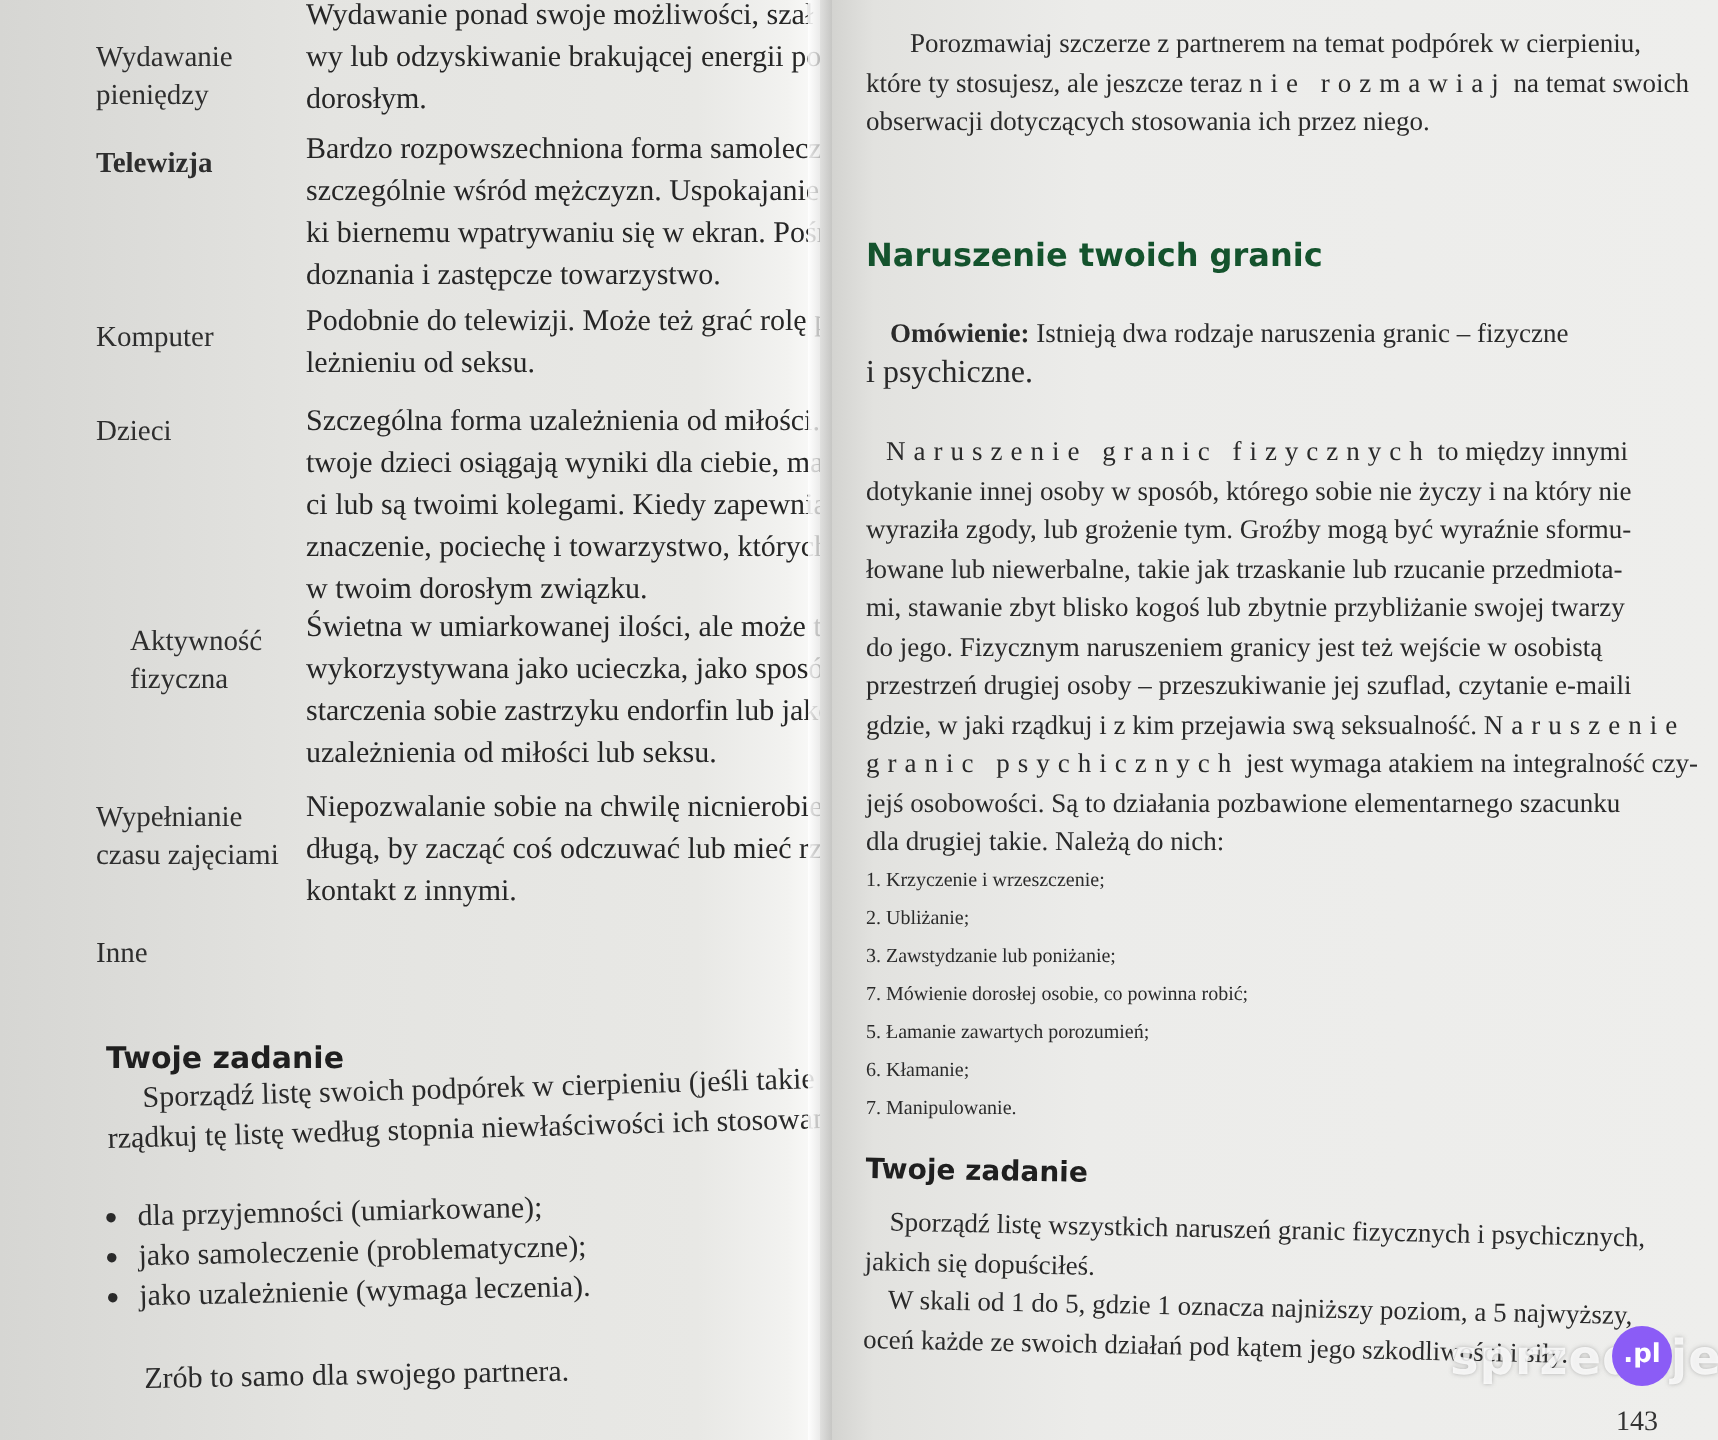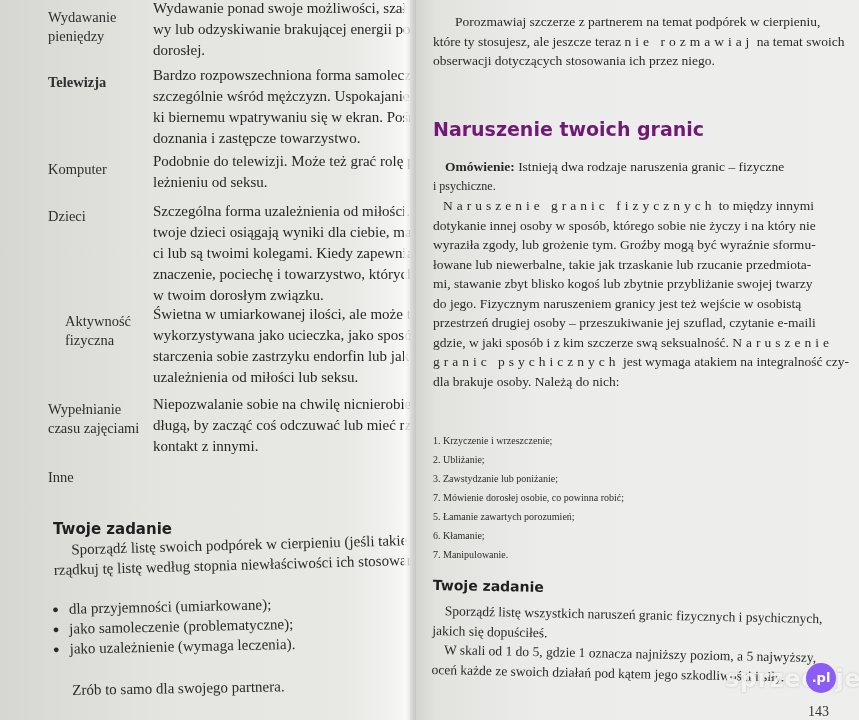--- a/index.html
+++ b/index.html
@@ -53,21 +53,21 @@
   
   .r-para {
     position:absolute; left:433px; width:402px;
     font-family:"Liberation Serif", serif; font-size:13.5px; line-height:19.5px; color:#2a2a2a;
     text-align:justify;
   }
   .r-para .ln { display:block; white-space:nowrap; }
   .spaced { letter-spacing:4px; }
   .h-sect {
     position:absolute; left:433px; top:118px;
-    font-family:"DejaVu Sans", sans-serif; font-weight:bold; font-size:19px; color:#701a75;
+    font-family:"DejaVu Sans", sans-serif; font-weight:bold; font-size:16px; color:#14532d;
   }
   .olist { position:absolute; left:433px; top:431px; margin:0; padding:0; list-style:none; }
   .olist li { font-family:"Liberation Serif", serif; font-size:10px; line-height:19px; color:#2b2b2b; }
   .page-num { position:absolute; left:808px; top:704px; font-family:"Liberation Serif", serif; font-size:14px; color:#333; }
 
   .watermark {
     position:absolute; left:725px; top:665px;
     font-family:"DejaVu Sans", sans-serif; font-weight:bold; font-size:24px;
     color:rgba(255,255,255,0.82); letter-spacing:0.5px;
     text-shadow:0 0 2px rgba(120,120,120,0.5);
@@ -77,28 +77,28 @@
     background:#8b5cf6; color:#fff; font-family:"DejaVu Sans", sans-serif; font-weight:bold;
     font-size:13px; line-height:30px; text-align:center;
   }
 </style>
 </head>
 <body>
 
 <div class="page page-left">
 
   <div class="row" style="top:2px;">
-    <div class="term" style="top:6px;">
+    <div class="term" style="top:18px;">
       <div>Wydawanie</div>
       <div>pieniędzy</div>
     </div>
     <div class="desc" style="top:-4px;">
       <div>Wydawanie ponad swoje możliwości, szał zakupo-</div>
       <div>wy lub odzyskiwanie brakującej energii podczas</div>
-      <div>dorosłej.</div>
+      <div>dorosłym.</div>
     </div>
   </div>
 
   <div class="row" style="top:70px;">
     <div class="term" style="top:3px;font-weight:bold;">
       <div>Telewizja</div>
     </div>
     <div class="desc" style="top:-5px;">
       <div>Bardzo rozpowszechniona forma samoleczenia,</div>
       <div>szczególnie wśród mężczyzn. Uspokajanie się dzię-</div>
@@ -180,31 +180,32 @@
 <div class="r-para" style="top:12px; font-size:13.5px;">
   <span class="ln" style="padding-left:22px;">Porozmawiaj szczerze z partnerem na temat podpórek w cierpieniu,</span>
   <span class="ln"><span>które ty stosujesz, ale jeszcze teraz </span><span class="spaced">nie rozmawiaj</span><span> na temat swoich</span></span>
   <span class="ln">obserwacji dotyczących stosowania ich przez niego.</span>
 </div>
 
 <div class="h-sect">Naruszenie twoich granic</div>
 
 <div class="r-para" style="top:157px;">
   <span class="ln" style="padding-left:12px;"><b>Omówienie:</b><span> Istnieją dwa rodzaje naruszenia granic – fizyczne</span></span>
-  <span class="ln" style="font-size:12px;">i psychiczne.</span>
-  <span class="ln" style="padding-left:10px;"><span class="spaced">Naruszenie granic fizycznych</span><span> to między innymi</span></span>
+  <span class="ln" style="font-size:16px;">i psychiczne.</span>
+  <span class="ln" style="padding-left:10px;margin-top:20px;"><span class="spaced">Naruszenie granic fizycznych</span><span> to między innymi</span></span>
   <span class="ln">dotykanie innej osoby w sposób, którego sobie nie życzy i na który nie</span>
   <span class="ln">wyraziła zgody, lub grożenie tym. Groźby mogą być wyraźnie sformu-</span>
   <span class="ln">łowane lub niewerbalne, takie jak trzaskanie lub rzucanie przedmiota-</span>
   <span class="ln">mi, stawanie zbyt blisko kogoś lub zbytnie przybliżanie swojej twarzy</span>
   <span class="ln">do jego. Fizycznym naruszeniem granicy jest też wejście w osobistą</span>
   <span class="ln">przestrzeń drugiej osoby – przeszukiwanie jej szuflad, czytanie e-maili</span>
-  <span class="ln"><span>gdzie, w jaki sposób i z kim szczerze swą seksualność. </span><span class="spaced">Naruszenie</span></span>
+  <span class="ln"><span>gdzie, w jaki rządkuj i z kim przejawia swą seksualność. </span><span class="spaced">Naruszenie</span></span>
   <span class="ln"><span class="spaced">granic psychicznych</span><span> jest wymaga atakiem na integralność czy-</span></span>
-  <span class="ln">dla brakuje osoby. Należą do nich:</span>
+  <span class="ln">jejś osobowości. Są to działania pozbawione elementarnego szacunku</span>
+  <span class="ln">dla drugiej takie. Należą do nich:</span>
 </div>
 
 <ul class="olist">
   <li>1. Krzyczenie i wrzeszczenie;</li>
   <li>2. Ubliżanie;</li>
   <li>3. Zawstydzanie lub poniżanie;</li>
   <li>7. Mówienie dorosłej osobie, co powinna robić;</li>
   <li>5. Łamanie zawartych porozumień;</li>
   <li>6. Kłamanie;</li>
   <li>7. Manipulowanie.</li>

